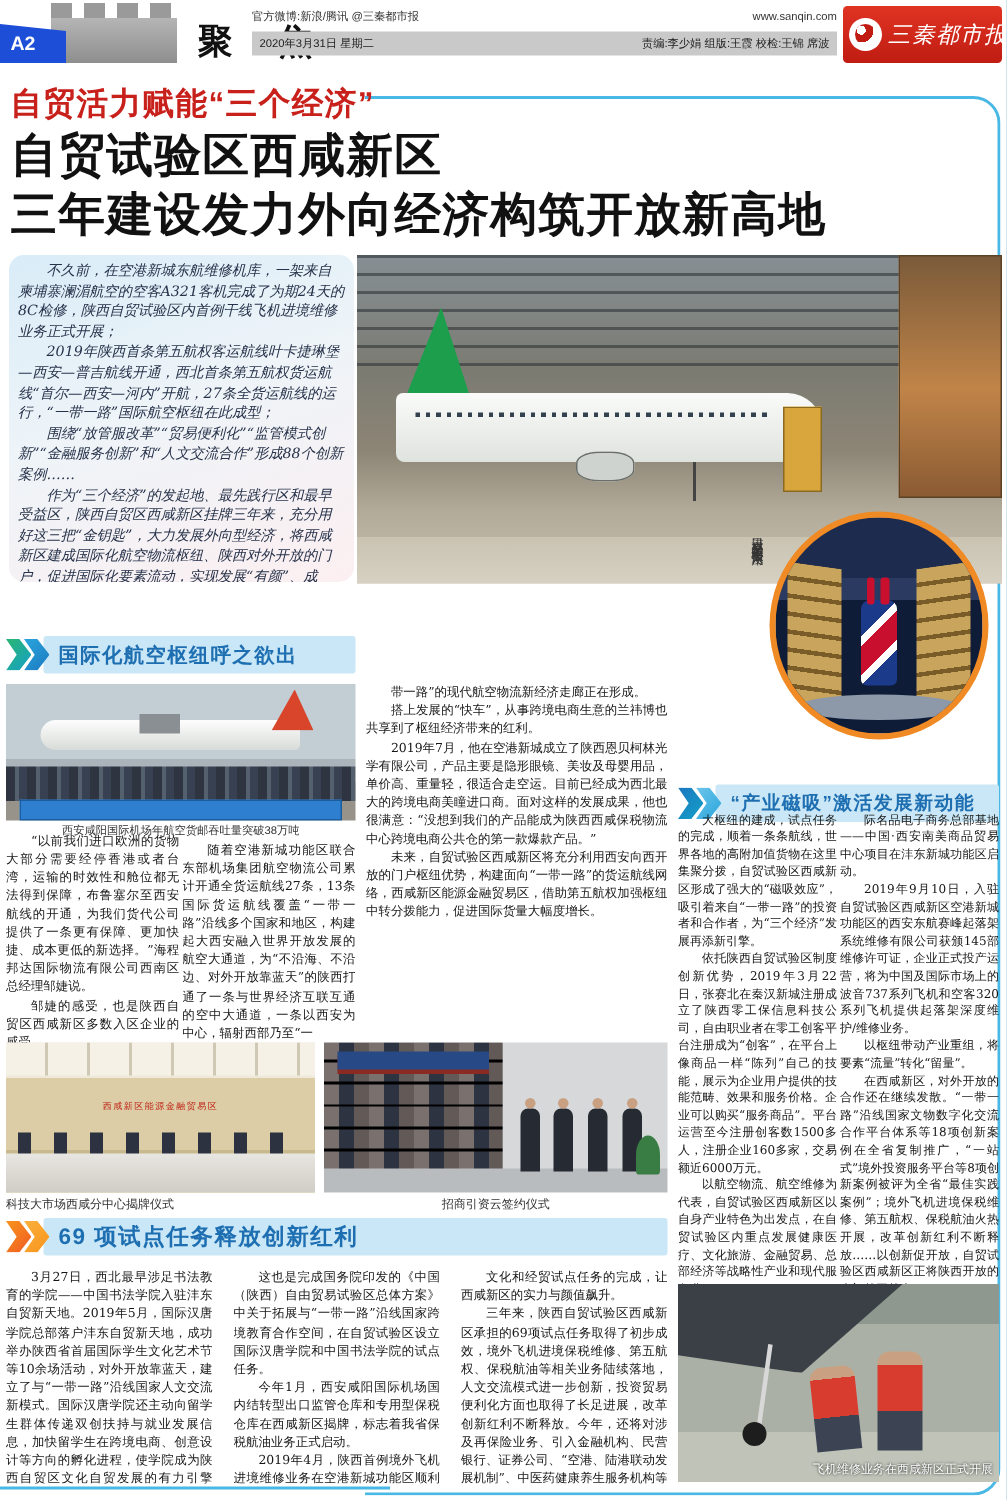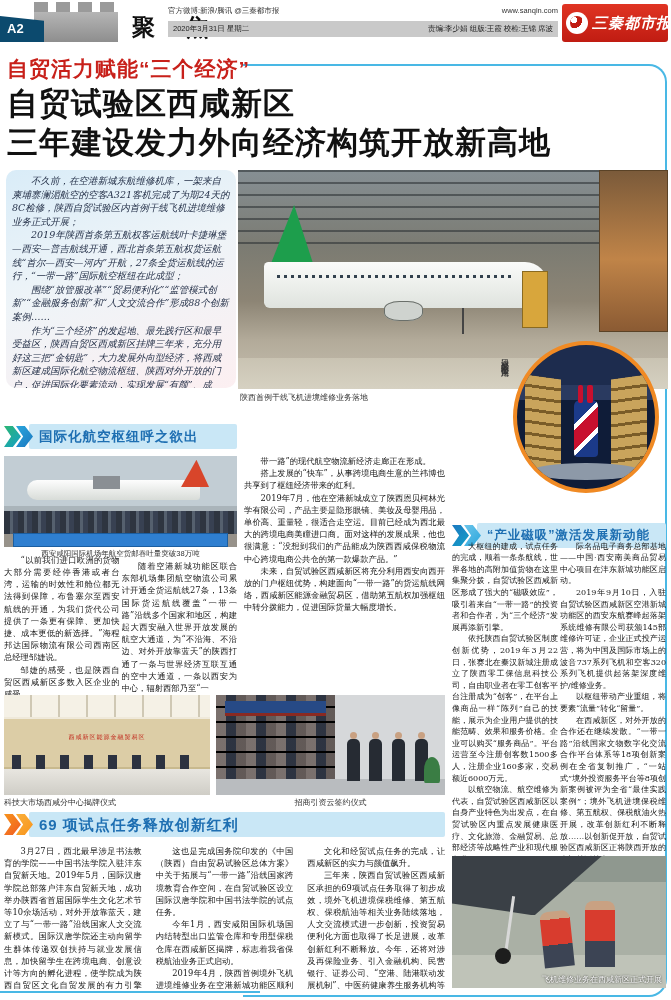--- a/index.html
+++ b/index.html
@@ -6,36 +6,36 @@
   .page{position:relative;width:671px;height:1000px;background:#ffffff;overflow:hidden;
         font-family:"DejaVu Serif",serif;color:#1a1a1a;}
   .abs{position:absolute;}
 
   
   .wall{left:0;top:2px;width:118px;height:40px;}
   .wall .teeth{position:absolute;left:34px;top:0;width:84px;height:12px;
     background:repeating-linear-gradient(90deg,#9a9a9a 0 14px,#ffffff 14px 22px);}
   .wall .bodyg{position:absolute;left:34px;top:10px;width:84px;height:30px;
     background:linear-gradient(180deg,#b5b5b5,#8e8e8e);}
-  .wall .tag{position:absolute;left:0;top:14px;width:44px;height:26px;background:#0c4a6e;
+  .wall .tag{position:absolute;left:0;top:14px;width:44px;height:26px;background:#1d4ed8;
     clip-path:polygon(0 0,100% 18%,100% 100%,0 100%);}
   .wall .tag span{position:absolute;left:7px;top:5px;color:#fff;
     font-family:"Liberation Sans",sans-serif;font-size:13px;font-weight:bold;}
   .focus{left:132px;top:12px;font-family:"Liberation Sans",sans-serif;
     font-size:23px;font-weight:900;letter-spacing:12px;color:#111;}
   .hmeta-top{top:6px;font-size:7.5px;color:#333;font-family:"Liberation Sans",sans-serif;}
   .hbar{left:168px;top:21px;width:390px;height:16px;background:#c9c9c9;
     font-family:"Liberation Sans",sans-serif;font-size:7.5px;color:#222;
     display:flex;align-items:center;justify-content:space-between;padding:0 5px;box-sizing:border-box;}
   .logo{left:562px;top:4px;width:106px;height:38px;background:linear-gradient(180deg,#e03423,#c01c12);
     border-radius:3px;display:flex;align-items:center;padding:0 4px;box-sizing:border-box;}
   .logo .emblem{width:22px;height:22px;border-radius:50%;background:#fff;position:relative;flex:0 0 22px;}
   .logo .emblem:after{content:"";position:absolute;left:4px;top:4px;width:14px;height:14px;border-radius:50%;
     background:radial-gradient(circle at 30% 30%,#fff 0 3px,#c01c12 3px 8px,#fff 8px);}
-  .logo .brand{color:#fff;font-family:"Liberation Sans",sans-serif;font-weight:700;
+  .logo .brand{color:#fff;font-family:"Liberation Sans",sans-serif;font-weight:400;
     font-size:15px;font-style:italic;letter-spacing:1px;white-space:nowrap;margin-left:4px;}
 
   
   .kicker{left:7px;top:55px;font-family:"Liberation Sans",sans-serif;
     font-size:21px;font-weight:900;color:#c8201a;letter-spacing:1px;}
   .headline{left:7px;top:84px;width:660px;font-family:"Liberation Sans",sans-serif;
     font-size:31px;line-height:39px;font-weight:900;color:#111;letter-spacing:1px;}
 
   
   .frame{left:243px;top:64px;width:422px;height:929px;border:0 solid #49b8e5;
@@ -215,21 +215,20 @@
     <div class="truss"></div>
       <div class="facade"></div>
       <div class="fin"></div>
     <div class="fuselage"></div>
       <div class="windows"></div>
       <div class="engine"></div>
     <div class="stairs"></div>
       <div class="gear"></div>
       <div class="floorline"></div>
   </div>
-  <div class="abs cap cap-main">陕西首例干线飞机进境维修业务落地</div>
 
   <div class="abs cap vcap">进口交易分拨中心投入使用</div>
   <div class="abs photo ph-circle">
     <div class="shelfL"></div>
       <div class="shelfR"></div>
       <div class="floor"></div>
     <div class="rabbit"></div>
     <div class="ear1"></div>
       <div class="ear2"></div>
   </div>

